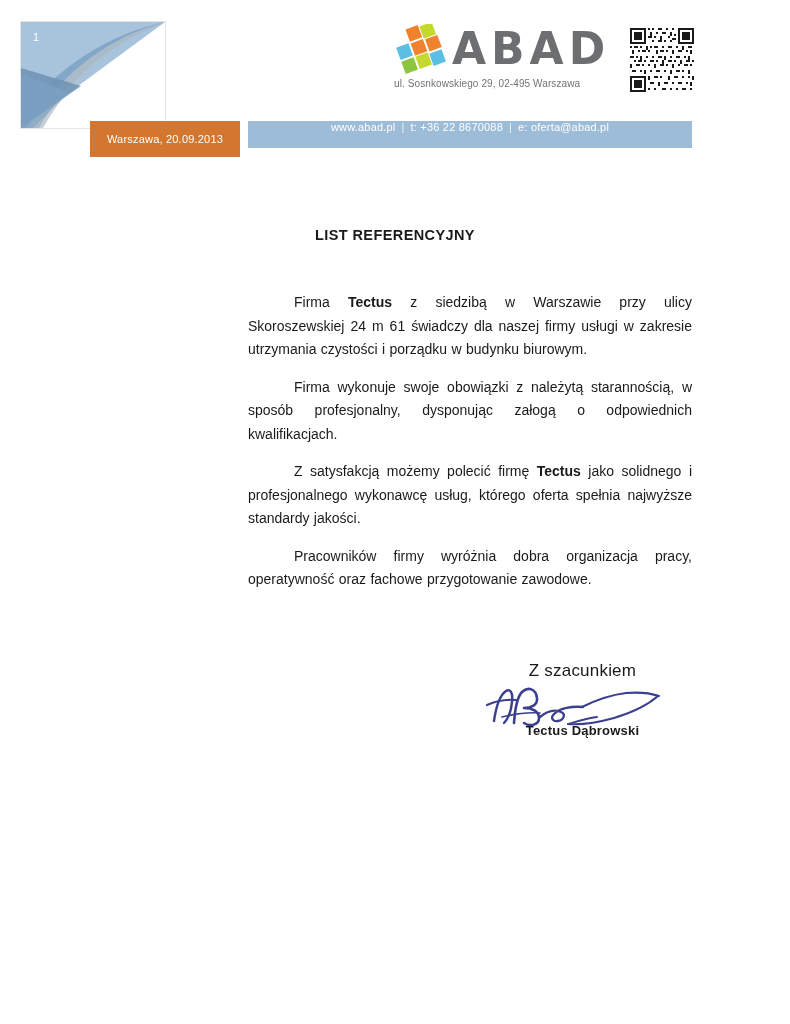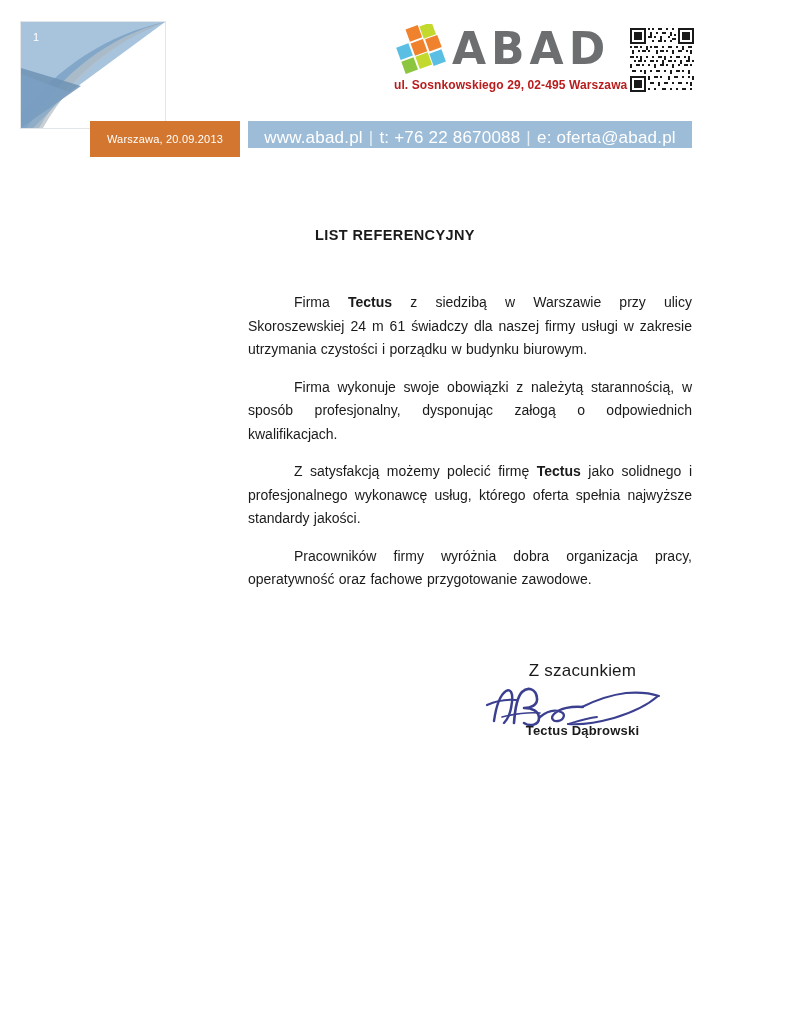--- a/index.html
+++ b/index.html
@@ -59,23 +59,23 @@
 
   
   .contact-bar {
     position: absolute;
     left: 248px;
     top: 121px;
     width: 444px;
     height: 27px;
     background: #9cbcd8;
     color: #ffffff;
-    font-size: 17px;
+    font-size: 11px;
     display: flex;
-    align-items: flex-end;
+    align-items: flex-start;
     justify-content: center;
     letter-spacing: 0.2px;
   }
   .contact-bar .sep {
     padding: 0 6px;
     color: #e8f0f7;
   }
 
   
   .logo-block {
@@ -101,25 +101,24 @@
     font-size: 44px;
     letter-spacing: 5px;
     color: #6d6e70;
     line-height: 1;
     margin-left: 6px;
   }
   .logo-tagline {
     position: absolute;
     left: 2px;
     top: 56px;
-    font-size: 12px;
-    color: #b91c1c;
+    font-size: 10px;
+    color: #737373;
     letter-spacing: 0.1px;
     white-space: nowrap;
-    font-weight: bold;
   }
   .qr-code {
     position: absolute;
     left: 236px;
     top: 4px;
     width: 68px;
     height: 68px;
     background: #ffffff;
   }
 
@@ -199,21 +198,21 @@
       <path d="M0,52 L48,70 L12,106 L0,106 Z" fill="#7fa4c6" opacity="0.6"></path>
     </svg>
   </div>
   <div class="page-number">1</div>
 
   <div class="date-badge">Warszawa, 20.09.2013</div>
 
   <div class="contact-bar">
     <span>www.abad.pl</span>
     <span class="sep">|</span>
-    <span>t: +76 22 8670088</span>
+    <span>t: +36 22 8670088</span>
     <span class="sep">|</span>
     <span>e: oferta@abad.pl</span>
   </div>
 
   <div class="logo-block">
     <div class="logo-row">
       <span class="logo-mark">
         <svg width="54" height="50" viewBox="0 0 54 50" xmlns="http://www.w3.org/2000/svg">
           <g transform="rotate(-20 27 25)">
             <rect x="21" y="2" width="13" height="13" fill="#f0822e"></rect>

